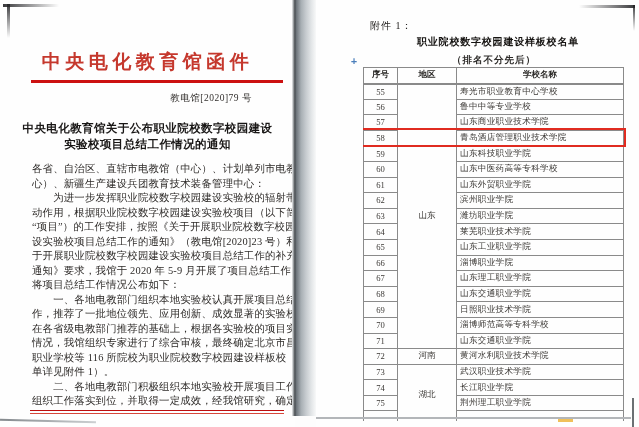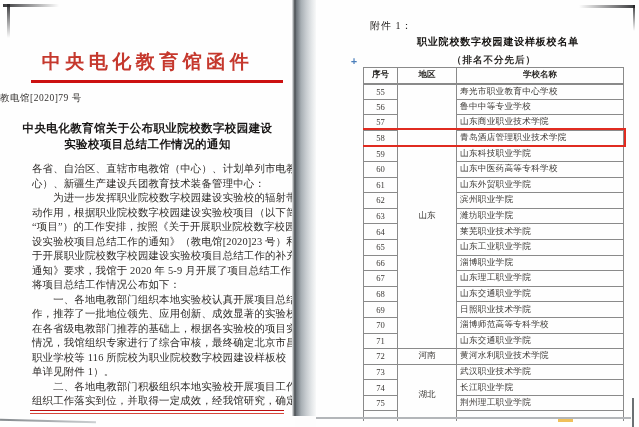--- a/index.html
+++ b/index.html
@@ -9,21 +9,21 @@
 
   
   .page-left { position:absolute; left:0; top:0; width:295px; height:427px; background:#fefefe; }
   .corner-h-left { position:absolute; left:3px; top:4px; width:56px; height:2.5px;
     background:linear-gradient(to right, rgba(35,35,38,.9), rgba(35,35,38,0)); }
   .corner-v-left { position:absolute; left:7px; top:4px; width:2.5px; height:34px;
     background:linear-gradient(to bottom, rgba(35,35,38,.9), rgba(35,35,38,0)); }
   .letterhead { position:absolute; left:0; top:49px; width:295px; text-align:center;
     font-size:19px; font-weight:bold; letter-spacing:4.5px; color:#c5382d; white-space:nowrap; }
   .red-rule { position:absolute; left:31px; top:80px; width:252px; height:2.5px; background:#cc1111; }
-  .doc-number { position:absolute; left:0; top:92px; width:252px; text-align:left;
+  .doc-number { position:absolute; left:0; top:92px; width:252px; text-align:right;
     font-size:9.5px; color:#33302e; letter-spacing:.5px; }
   .notice-title { position:absolute; left:22px; top:120px; width:251px; text-align:center;
     font-size:11.5px; font-weight:bold; line-height:16px; color:#191716; letter-spacing:.4px; }
   .letter-body { position:absolute; left:32px; top:162px; width:254px; }
   .body-line { font-size:10.4px; line-height:14.5px; color:#2e2b29; letter-spacing:.2px; white-space:nowrap; }
   .red-double-line { position:absolute; left:30px; top:410px; width:254px; height:4px;
     border-top:1.5px solid #bb0f0f; border-bottom:1px solid #d8473a; }
   .page-curl { position:absolute; left:0; top:420px; width:96px; height:2px;
     background:linear-gradient(to right,#84898d,#cdd0d2); transform:rotate(1.6deg); }
 

